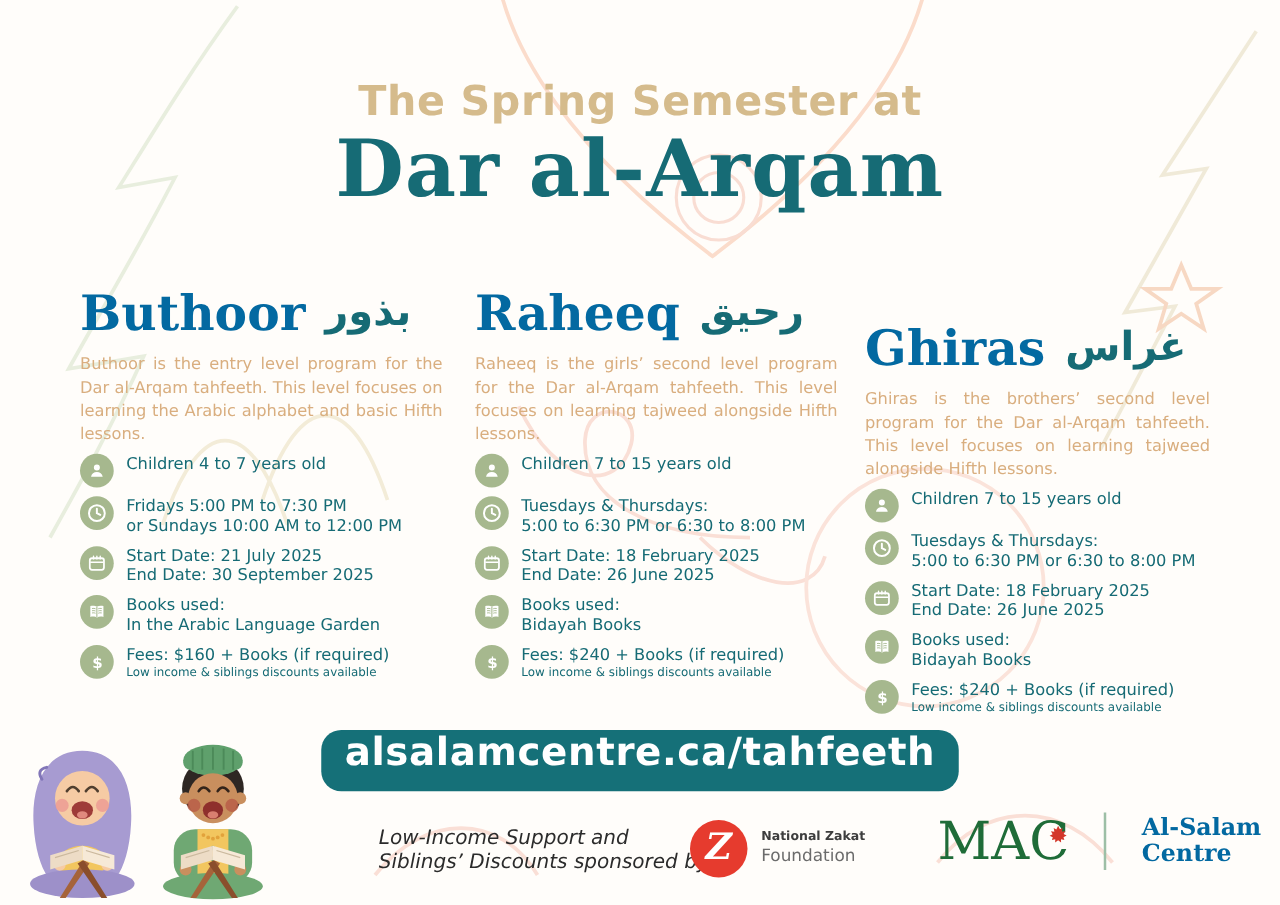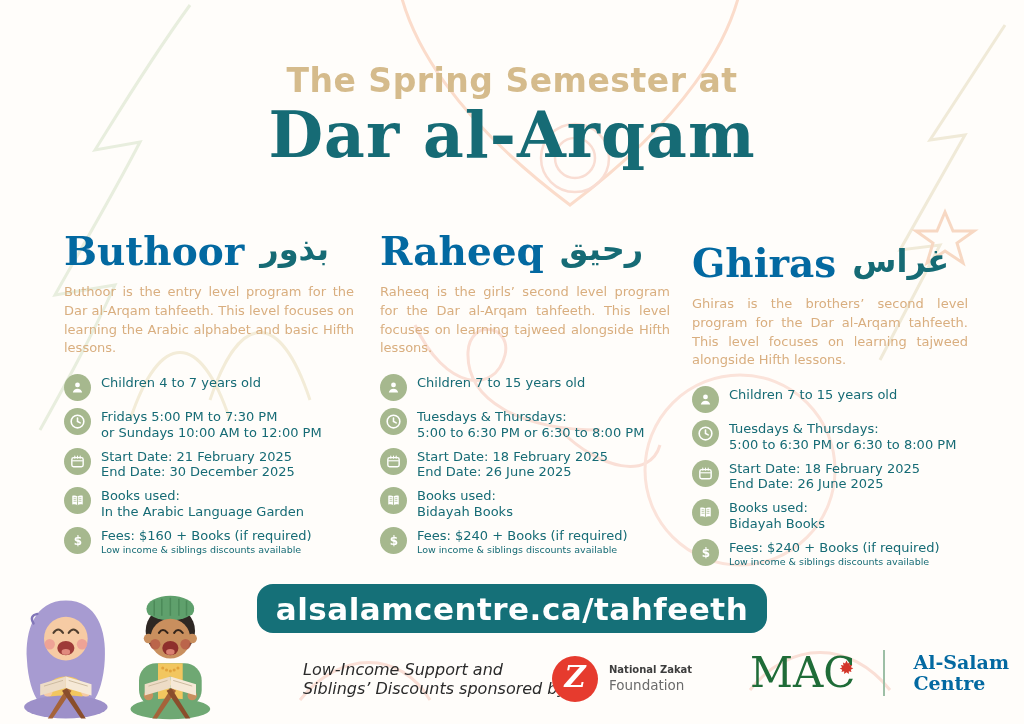--- a/index.html
+++ b/index.html
@@ -10,33 +10,33 @@
   }
   .bg-doodles{position:absolute;inset:0;z-index:0;}
   
   .header{position:absolute;top:62px;left:0;right:0;text-align:center;z-index:2;}
   .subtitle{color:#D5BB8C;font-size:33px;font-weight:700;letter-spacing:.5px;line-height:38px;}
   .title{color:#166B75;font-family:"DejaVu Serif", serif;font-weight:700;font-size:63px;line-height:70px;letter-spacing:1px;margin-top:0;}
   
   .column{position:absolute;z-index:2;}
   .col1{left:64px;top:230px;width:290px;}
   .col2{left:380px;top:230px;width:290px;}
-  .col3{left:692px;top:242px;width:276px;}
+  .col3{left:692px;top:258px;width:276px;}
   .program-title{display:flex;align-items:center;gap:16px;}
   .program-title h2{margin:0;font-family:"DejaVu Serif", serif;font-weight:700;font-size:39px;line-height:1.1;color:#0369a1;}
   .arabic{font-size:32px;font-weight:700;color:#166B75;line-height:1;padding-bottom:4px;}
   .desc{margin:10px 0 0 0;color:#D9AE7F;font-size:13px;line-height:1.45;text-align:justify;min-height:80px;}
-  .details{margin-top:11px;}
+  .details{}
   .detail-row{display:flex;gap:10px;align-items:flex-start;margin-bottom:7px;}
   .detail-icon{flex:0 0 27px;width:27px;height:27px;border-radius:50%;background:#A6B88E;display:flex;align-items:center;justify-content:center;}
   .detail-text{color:#166B75;font-size:13px;line-height:1.22;padding-top:1px;font-weight:400;}
   .detail-note{font-size:9.5px;line-height:1.25;}
   
   .banner{position:absolute;left:257px;top:584px;width:510px;height:49px;background:#157078;border-radius:16px;
-    display:flex;align-items:center;justify-content:center;z-index:3;cursor:pointer;}
+    display:flex;justify-content:center;z-index:3;cursor:pointer;}
   .banner span{color:#fff;font-size:31px;font-weight:700;letter-spacing:.5px;}
   
   .children{position:absolute;left:6px;bottom:0;width:228px;height:148px;z-index:2;}
   .sponsor{position:absolute;left:303px;top:660px;z-index:2;color:#2B2B2B;font-size:16px;line-height:1.2;font-style:italic;}
   .nzf{position:absolute;left:552px;top:656px;z-index:2;display:flex;align-items:center;gap:11px;}
   .nzf-circle{width:46px;height:46px;border-radius:50%;background:#E63B2E;display:flex;align-items:center;justify-content:center;}
   .nzf-circle span{color:#fff;font-family:"DejaVu Serif", serif;font-style:italic;font-weight:700;font-size:29px;line-height:1;padding-bottom:3px;}
   .nzf-line1{color:#3D3D3D;font-weight:700;font-size:10px;line-height:1.25;}
   .nzf-line2{color:#6B6B6B;font-size:13.5px;line-height:1.25;}
   .mac{position:absolute;left:750px;top:650px;z-index:2;display:flex;align-items:center;gap:28px;}
@@ -97,22 +97,22 @@
     </div>
     <div class="detail-row">
       <span class="detail-icon">
           <svg viewBox="0 0 24 24" width="17" height="17">
             <rect x="4" y="6.5" width="16" height="13" rx="2.5" stroke="#fff" stroke-width="2" fill="none"></rect>
             <path d="M4.5 11h15" stroke="#fff" stroke-width="1.6"></path>
             <path d="M8.2 4.2v3M12 4.2v3M15.8 4.2v3" stroke="#fff" stroke-width="1.6" stroke-linecap="round"></path>
           </svg>
         </span>
       <div class="detail-text">
-        <div>Start Date: 21 February 2025</div>
-        <div>End Date: 30 December 2025</div>
+        <div>Start Date: 21 July 2025</div>
+        <div>End Date: 30 September 2025</div>
       </div>
     </div>
     <div class="detail-row">
       <span class="detail-icon">
           <svg viewBox="0 0 24 24" width="17" height="17">
             <path d="M12 6.2C10.2 4.9 7.2 4.6 4.6 5.4v12.4c2.6-.8 5.6-.5 7.4.8 1.8-1.3 4.8-1.6 7.4-.8V5.4c-2.6-.8-5.6-.5-7.4.8z" fill="#fff"></path>
             <path d="M12 6.4v12" stroke="#A6B88E" stroke-width="1.2"></path>
             <path d="M6.5 8.2c1.6-.3 3-.2 4 .3M6.5 10.7c1.6-.3 3-.2 4 .3M6.5 13.2c1.6-.3 3-.2 4 .3M13.5 8.5c1-.5 2.4-.6 4-.3M13.5 11c1-.5 2.4-.6 4-.3M13.5 13.5c1-.5 2.4-.6 4-.3" stroke="#A6B88E" stroke-width="1" fill="none"></path>
           </svg>
         </span>

